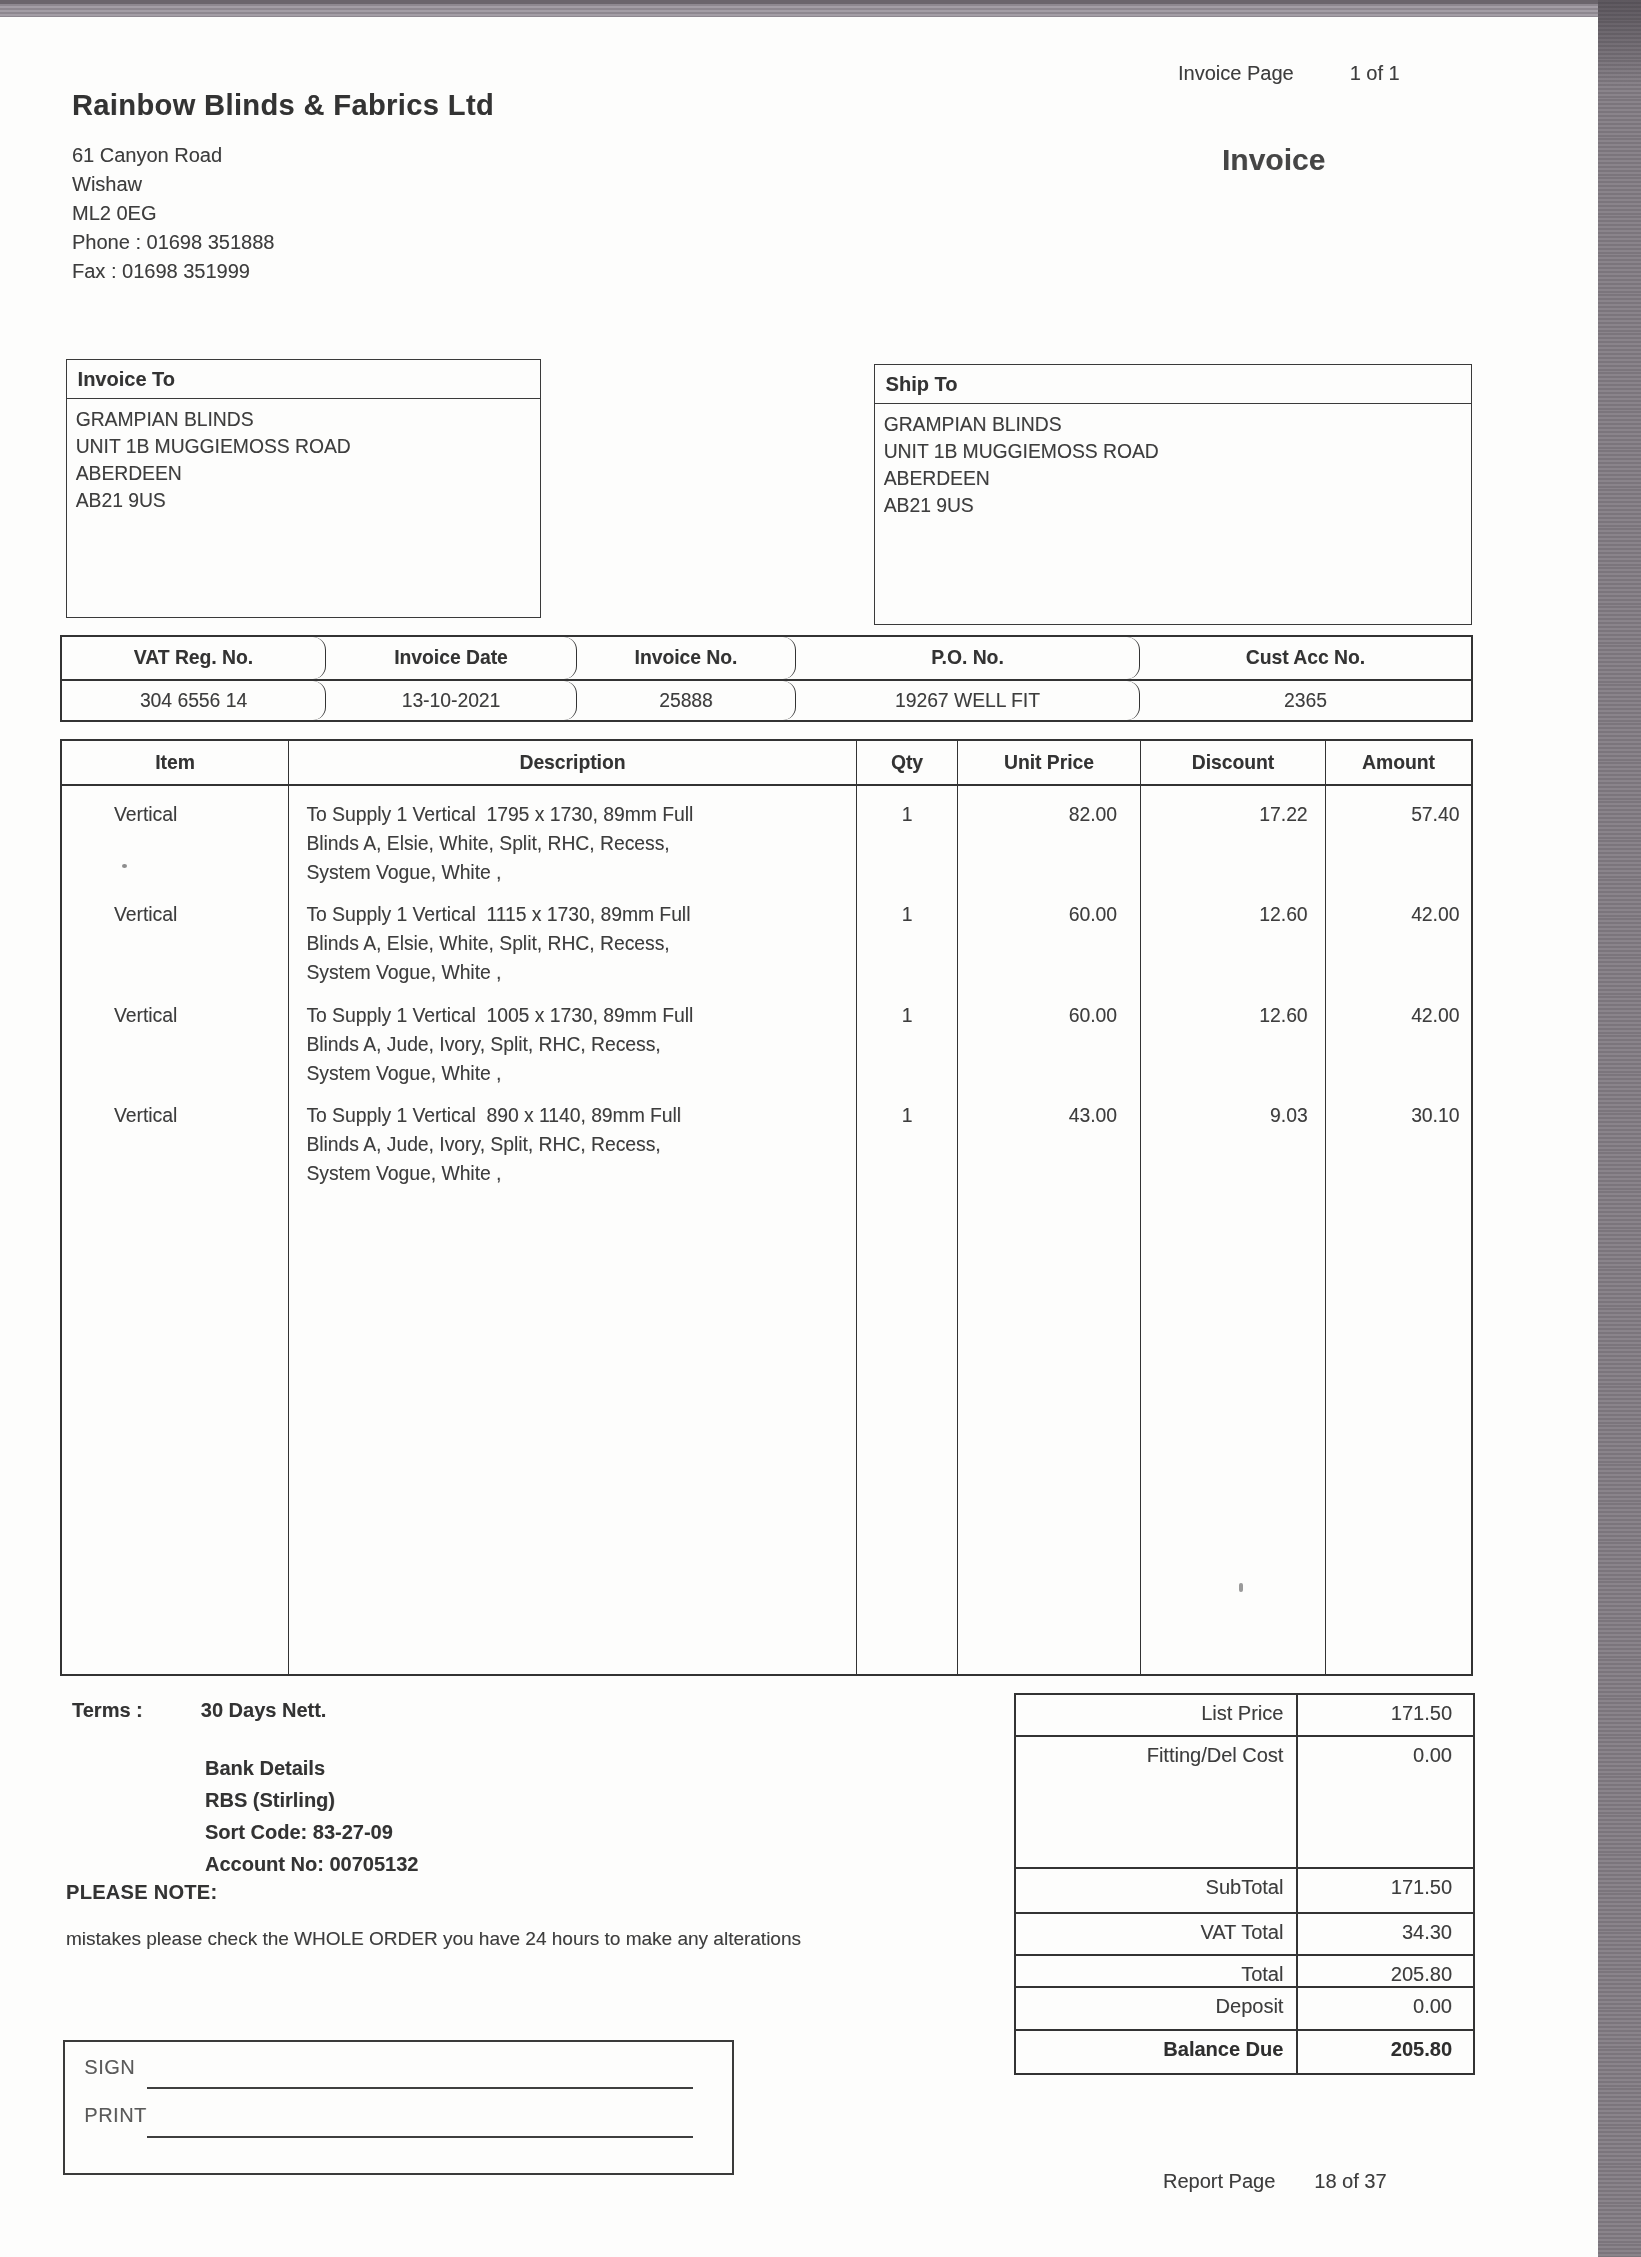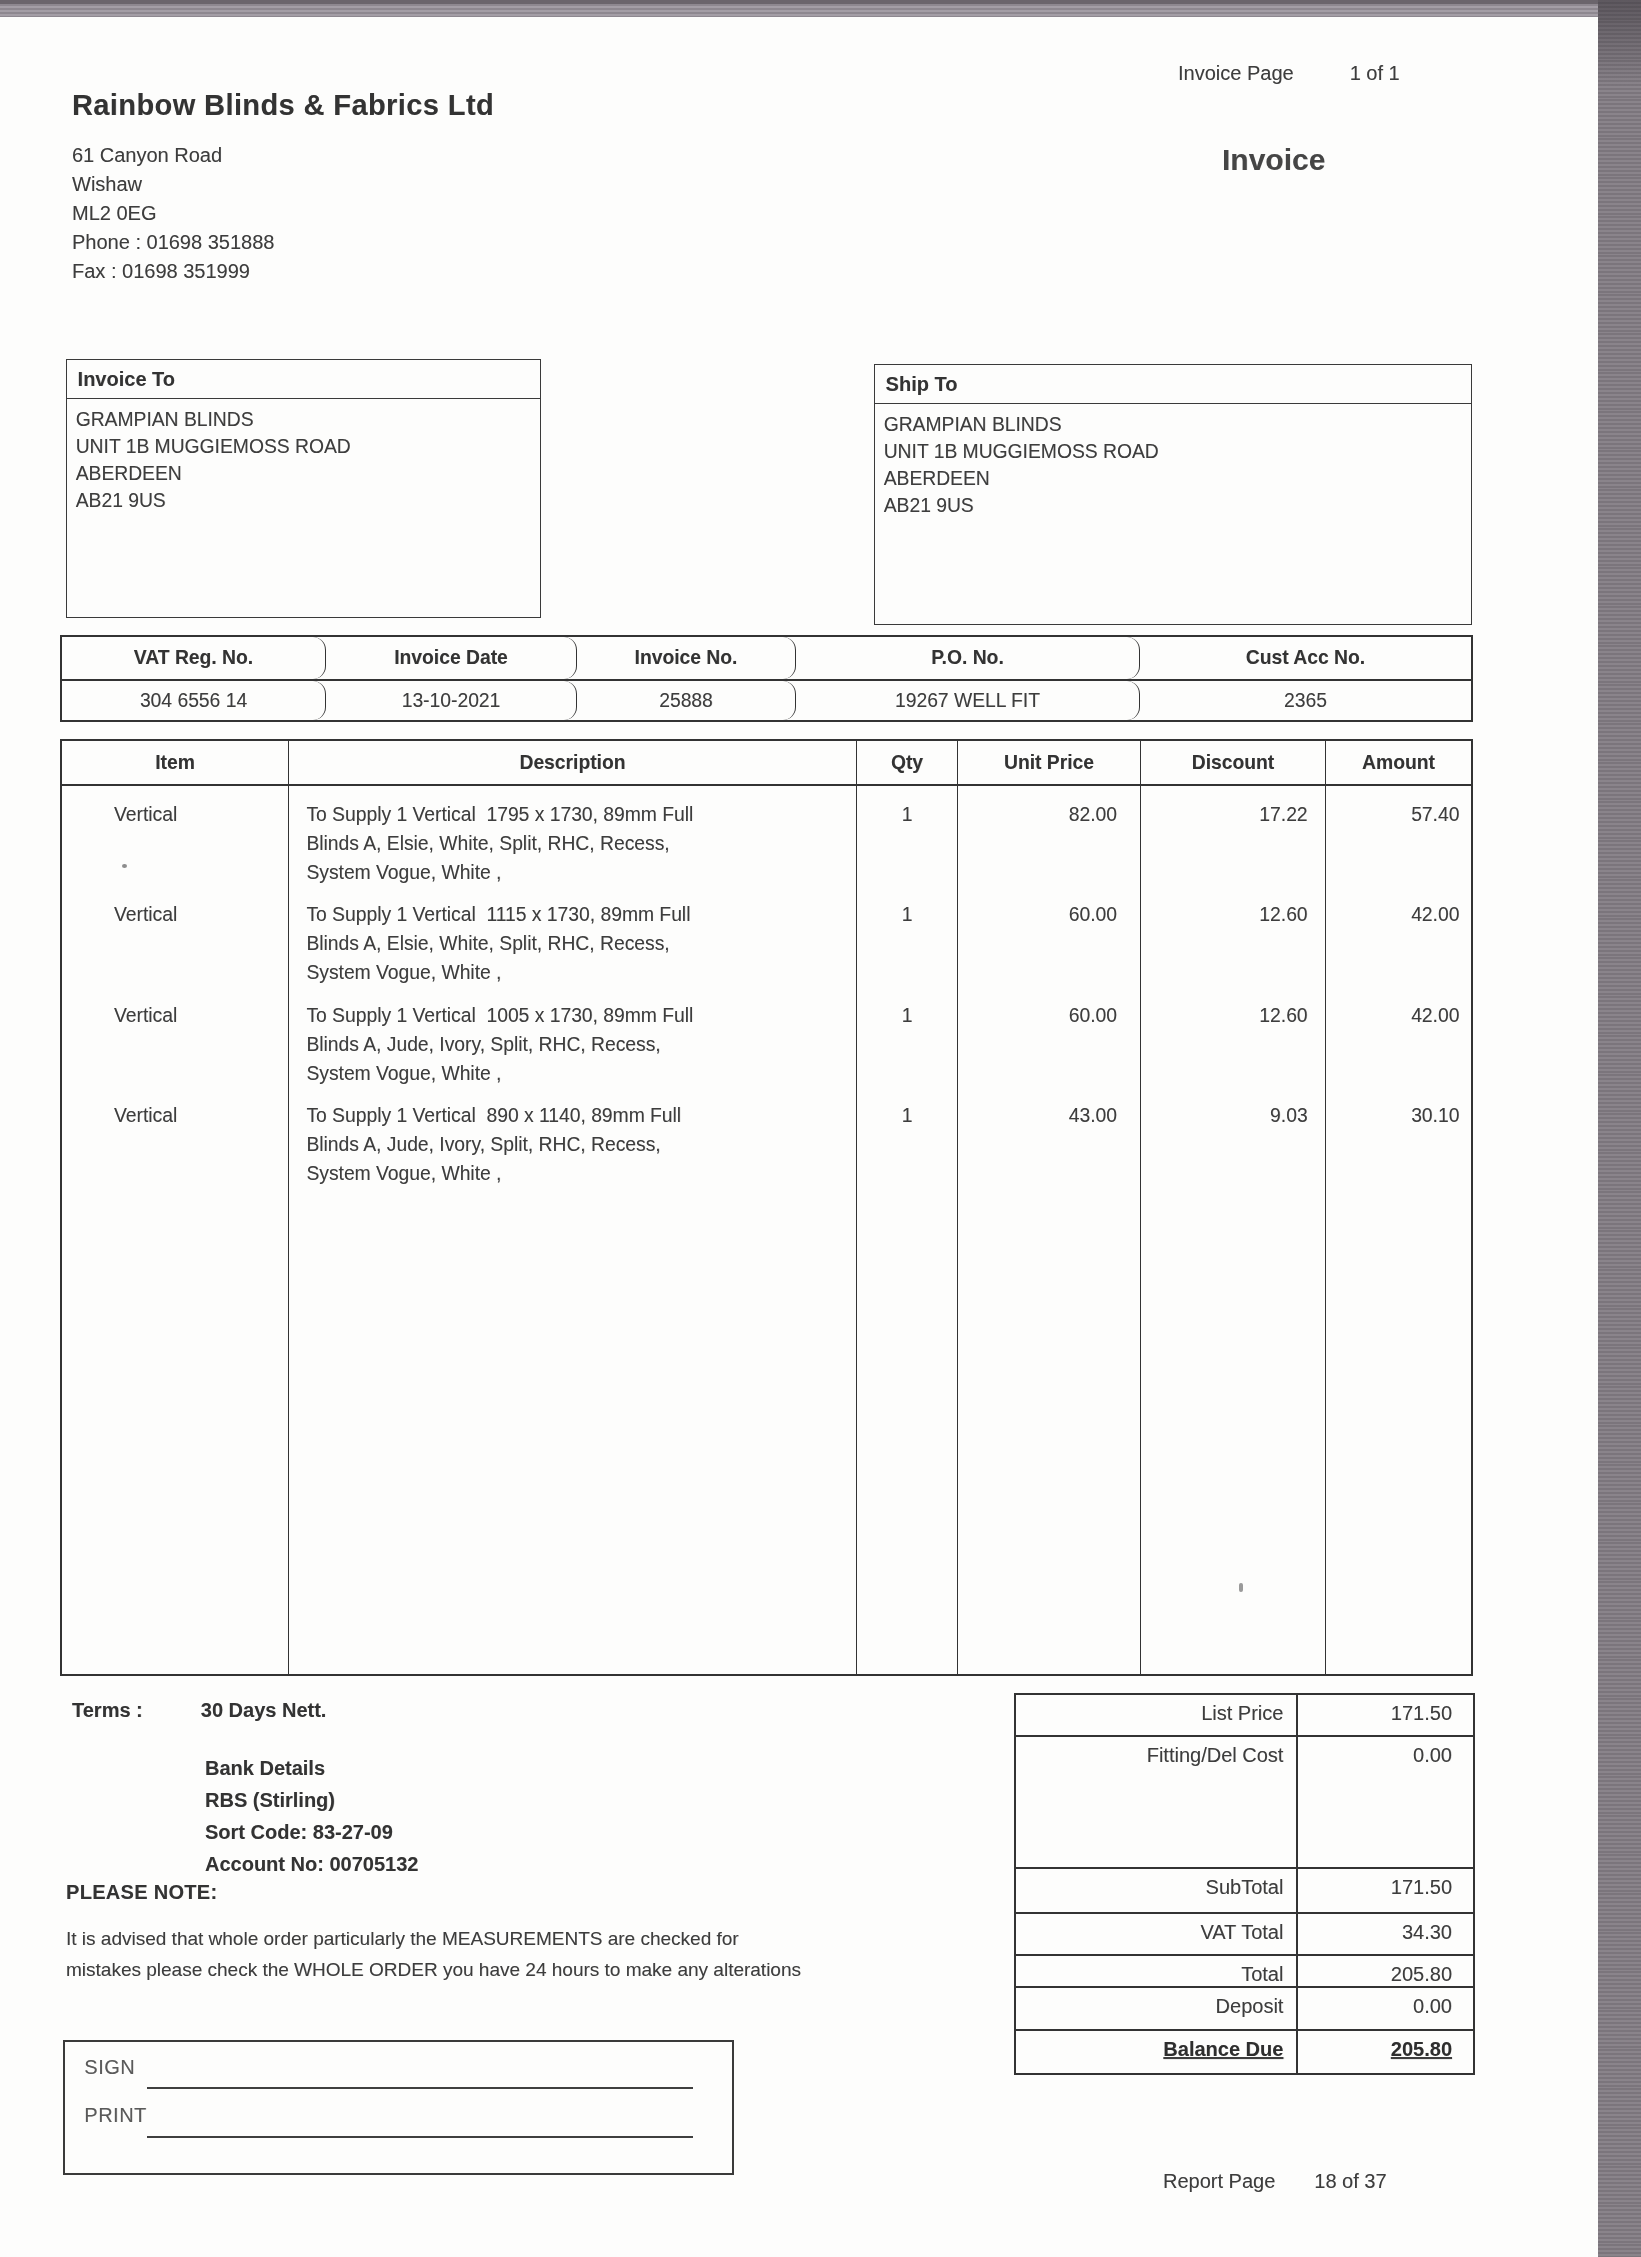--- a/index.html
+++ b/index.html
@@ -66,21 +66,21 @@
   .terms-line{position:absolute;left:72px;top:1699px;font-size:20px;font-weight:bold;color:#333;display:flex;gap:58px;}
   .bank{position:absolute;left:205px;top:1752px;font-size:20px;font-weight:bold;color:#333;line-height:32px;}
   .please-note{position:absolute;left:66px;top:1881px;font-size:20px;font-weight:bold;color:#333;letter-spacing:0.3px;}
   .note-body{position:absolute;left:66px;top:1923px;font-size:19px;line-height:31px;color:#3d3d3d;}
 
   
   .totals{position:absolute;left:1014px;top:1693px;width:461px;box-sizing:border-box;
     border:2.9px solid #333;display:flex;flex-direction:column;}
   .t-row{display:flex;box-sizing:border-box;border-bottom:2.9px solid #333;}
   .t-row:last-child{border-bottom:none;}
-  .r0{height:42px;} .r1{height:132px;} .r2{height:45px;} .r3{height:42px;} .r4{height:32px;justify-content:center;} .r5{height:43px;} .r6{height:42px;text-decoration:underline;}
+  .r0{height:42px;} .r1{height:132px;} .r2{height:45px;} .r3{height:42px;} .r4{height:32px;justify-content:center;} .r5{height:43px;} .r6{height:42px;}
   .t-label{flex:1;box-sizing:border-box;border-right:2.9px solid #333;text-align:right;
     padding:6.8px 12.6px 0 0;font-size:20px;}
   .t-value{width:154px;text-align:right;padding:6.8px 21px 0 0;font-size:20px;}
   .t-row.balance .t-label,.t-row.balance .t-value{font-weight:bold;color:#2e2e2e;}
 
   
   .sign-box{position:absolute;left:63px;top:2040px;width:671px;height:135px;box-sizing:border-box;border:2.9px solid #3a3a3a;}
   .sign-label,.print-label{position:absolute;left:19.3px;font-size:20px;color:#5a5a5a;letter-spacing:0.5px;}
   .sign-label{top:13.5px;} .print-label{top:62px;}
   .sig-line{position:absolute;left:82px;width:546px;border-bottom:2.4px solid #3f3f3f;}
@@ -230,21 +230,20 @@
 
   <div class="bank">
     <div>Bank Details</div>
     <div>RBS (Stirling)</div>
     <div>Sort Code: 83-27-09</div>
     <div>Account No: 00705132</div>
   </div>
 
   <div class="please-note">PLEASE NOTE:</div>
   <div class="note-body">
-    <div>It is advised that whole order particularly the MEASUREMENTS are checked for</div>
     <div>mistakes please check the WHOLE ORDER you have 24 hours to make any alterations</div>
   </div>
 
   <div class="totals">
     <div class="t-row r0">
       <div class="t-label">List Price</div>
       <div class="t-value">171.50</div>
     </div>
     <div class="t-row r1">
       <div class="t-label">Fitting/Del Cost</div>

